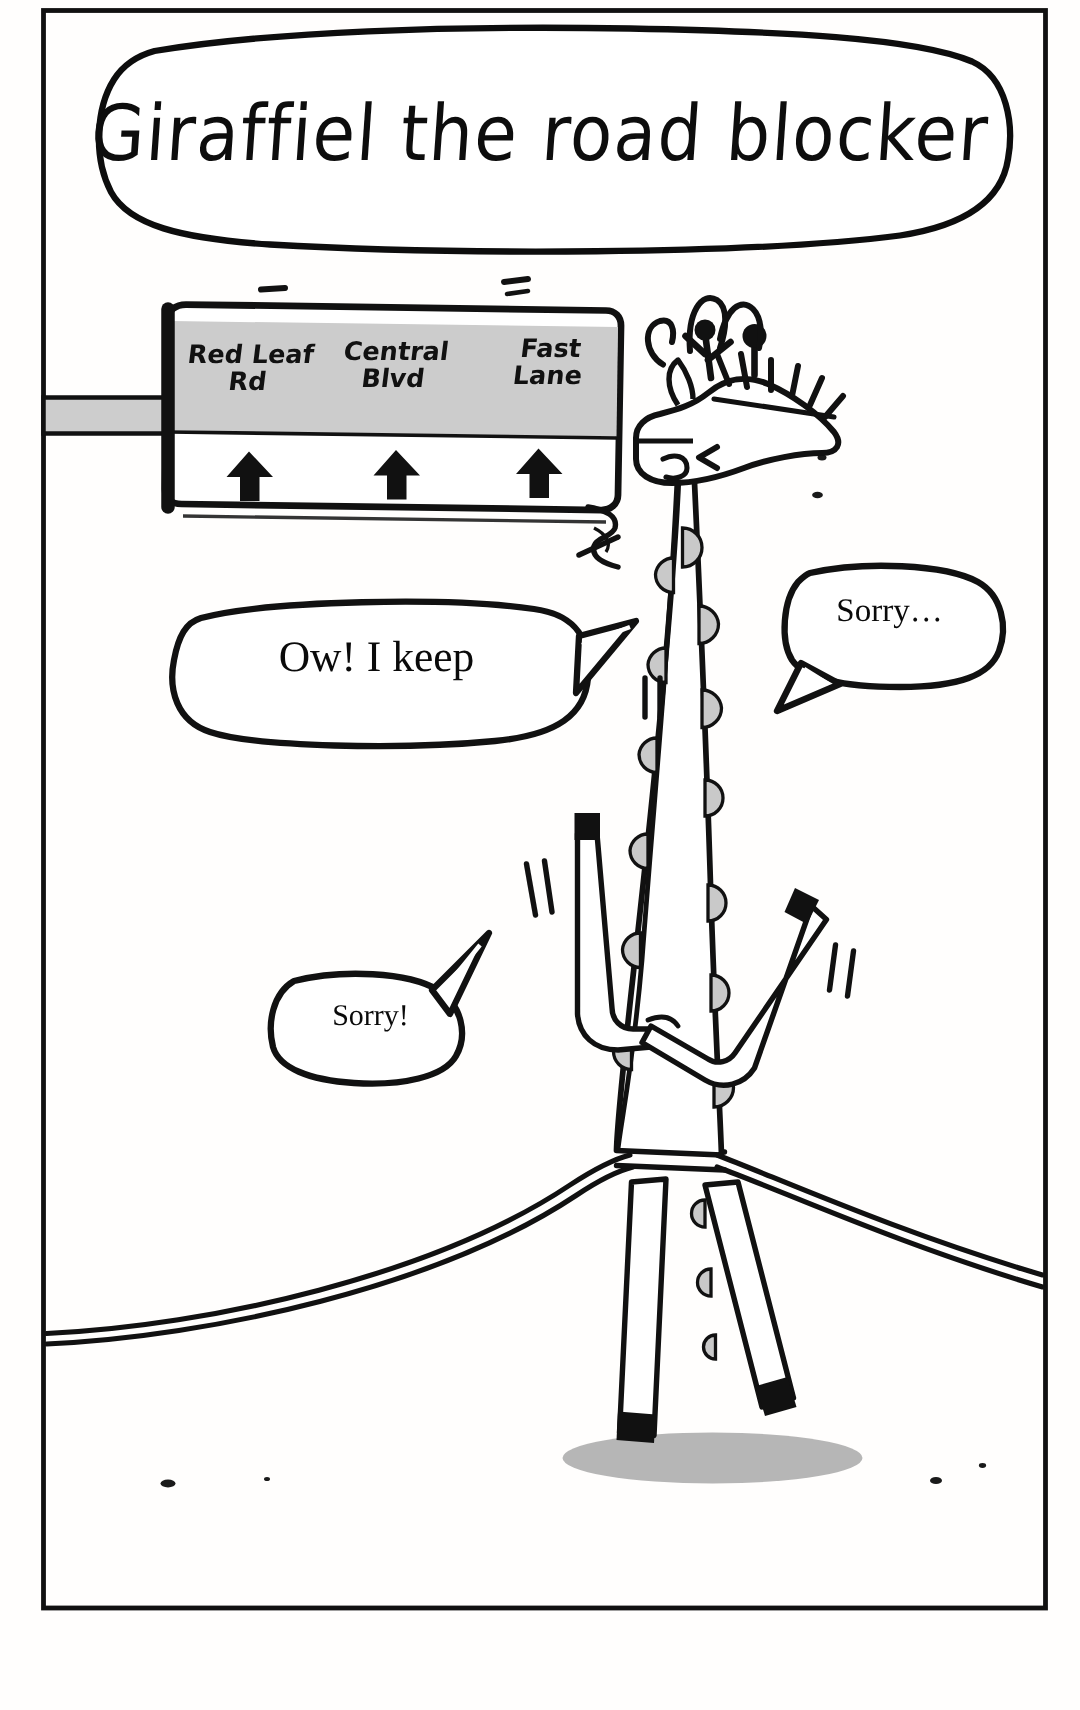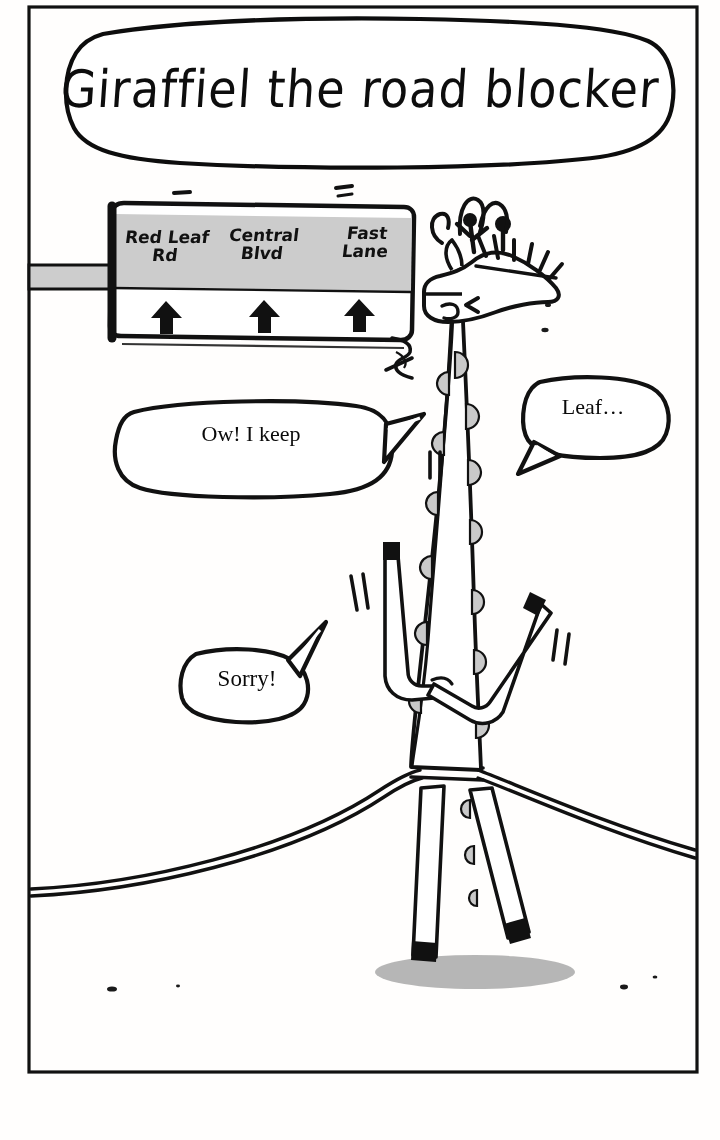--- a/index.html
+++ b/index.html
@@ -66,35 +66,35 @@
   .bubble-text {
     position: absolute;
     text-align: center;
     font-family: "Liberation Serif", serif;
     color: #0a0a0a;
   }
   #bubble-text-0 {
     left: 120px;
     top: 420px;
     width: 262px;
-    font-size: 22px;
+    font-size: 29px;
     line-height: 1.28;
     text-align: center;
   }
   #bubble-text-1 {
     left: 528px;
     top: 394px;
     width: 130px;
     font-size: 22px;
   }
   #bubble-text-2 {
     left: 186px;
     top: 666px;
     width: 122px;
-    font-size: 23px;
+    font-size: 20px;
   }
 </style>
 </head>
 <body>
 
 <div id="comic-root">
 
   <svg id="comic-svg" viewBox="0 0 720 1140" xmlns="http://www.w3.org/2000/svg">
 
     <rect x="29" y="7" width="668" height="1065" fill="none" stroke="#111111" stroke-width="3.2"></rect>
@@ -350,19 +350,19 @@
   </div>
   <div class="sign-col" id="sign-col-2">
     <span>Fast</span>
     <span class="l2">Lane</span>
   </div>
 
   <div class="bubble-text" id="bubble-text-0">
     <div>Ow! I keep</div>
   </div>
   <div class="bubble-text" id="bubble-text-1">
-    <div>Leaf…</div>
+    <div>Sorry…</div>
   </div>
   <div class="bubble-text" id="bubble-text-2">
     <div>Sorry!</div>
   </div>
 
 </div>
 
 </body></html>

